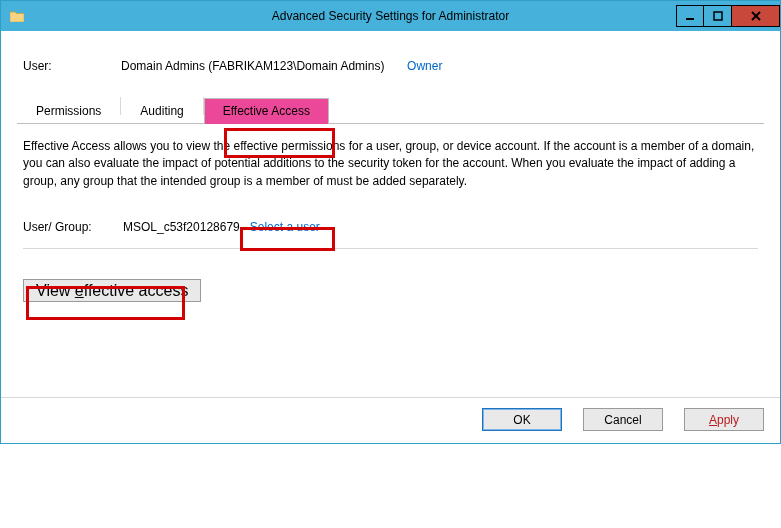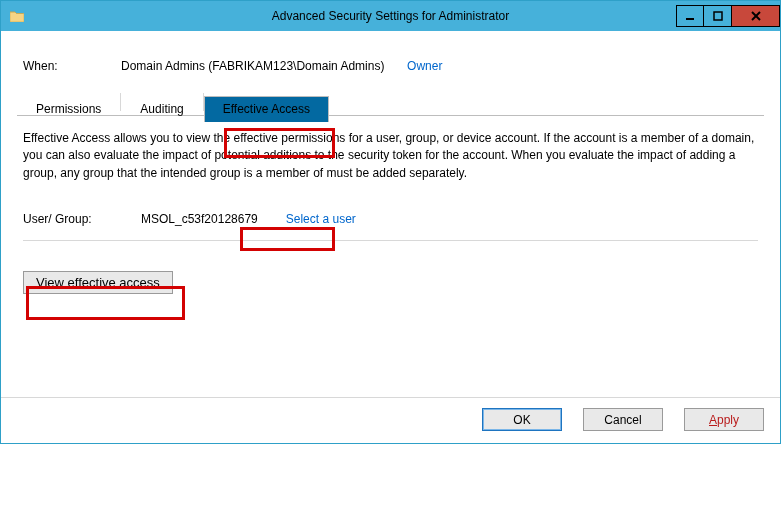--- a/index.html
+++ b/index.html
@@ -90,65 +90,66 @@
     border-bottom: 1px solid #bdbdbd;
     margin-top: 2px;
   }
   .tab {
     padding: 5px 18px 6px 18px;
     font-size: 12px;
     color: #000;
     border: 1px solid transparent;
     border-bottom: none;
     position: relative;
-    top: 7px;
+    top: 1px;
     cursor: pointer;
     background: transparent;
   }
   .tab.active {
     border-color: #bdbdbd;
-    background: #0369a1;
+    background: #ec4899;
+    margin-top: 8px;
   }
   .tab-sep {
     width: 0; height: 18px;
     border-left: 1px solid #d8d8d8;
     align-self: center;
   }
 
   .tab-body {
     padding: 14px 6px 0 6px;
     flex: 1 1 auto;
   }
   .desc {
     line-height: 1.45;
     margin-bottom: 30px;
   }
   .ug-row {
     display: flex;
     align-items: center;
-    gap: 28px;
+    gap: 10px;
     padding-bottom: 14px;
   }
   .ug-label { width: 90px; }
   .ug-value { }
   .hr {
     border: none;
     border-top: 1px solid #d8d8d8;
     margin: 0;
   }
 
   .view-btn-wrap { margin-top: 30px; }
   .vbtn {
     min-width: 140px;
     height: 23px;
     padding: 0 12px;
     background: #e9e9e9;
     border: 1px solid #9a9a9a;
     font-family: inherit;
-    font-size: 13px;
+    font-size: 16px;
     cursor: pointer;
   }
   .vbtn .accel { text-decoration: underline; }
 
   .footer {
     flex: 0 0 auto;
     border-top: 1px solid #d8d8d8;
     padding: 10px 16px 12px 16px;
     display: flex;
     justify-content: flex-end;
@@ -207,21 +208,21 @@
             <line x1="2" y1="2" x2="10" y2="10" stroke-width="2"></line>
             <line x1="10" y1="2" x2="2" y2="10" stroke-width="2"></line>
           </svg>
       </div>
     </div>
   </div>
 
   <div class="client">
 
     <div class="owner-row">
-      <span class="owner-label">When:</span>
+      <span class="owner-label">User:</span>
       <span class="owner-value">Domain Admins (FABRIKAM123\Domain Admins)</span>
       <span>&nbsp;&nbsp;</span>
       <span class="link">Owner</span>
     </div>
 
     <div class="tabs">
       <div class="tab">Permissions</div>
       <div class="tab-sep"></div>
       <div class="tab">Auditing</div>
       <div class="tab-sep"></div>

